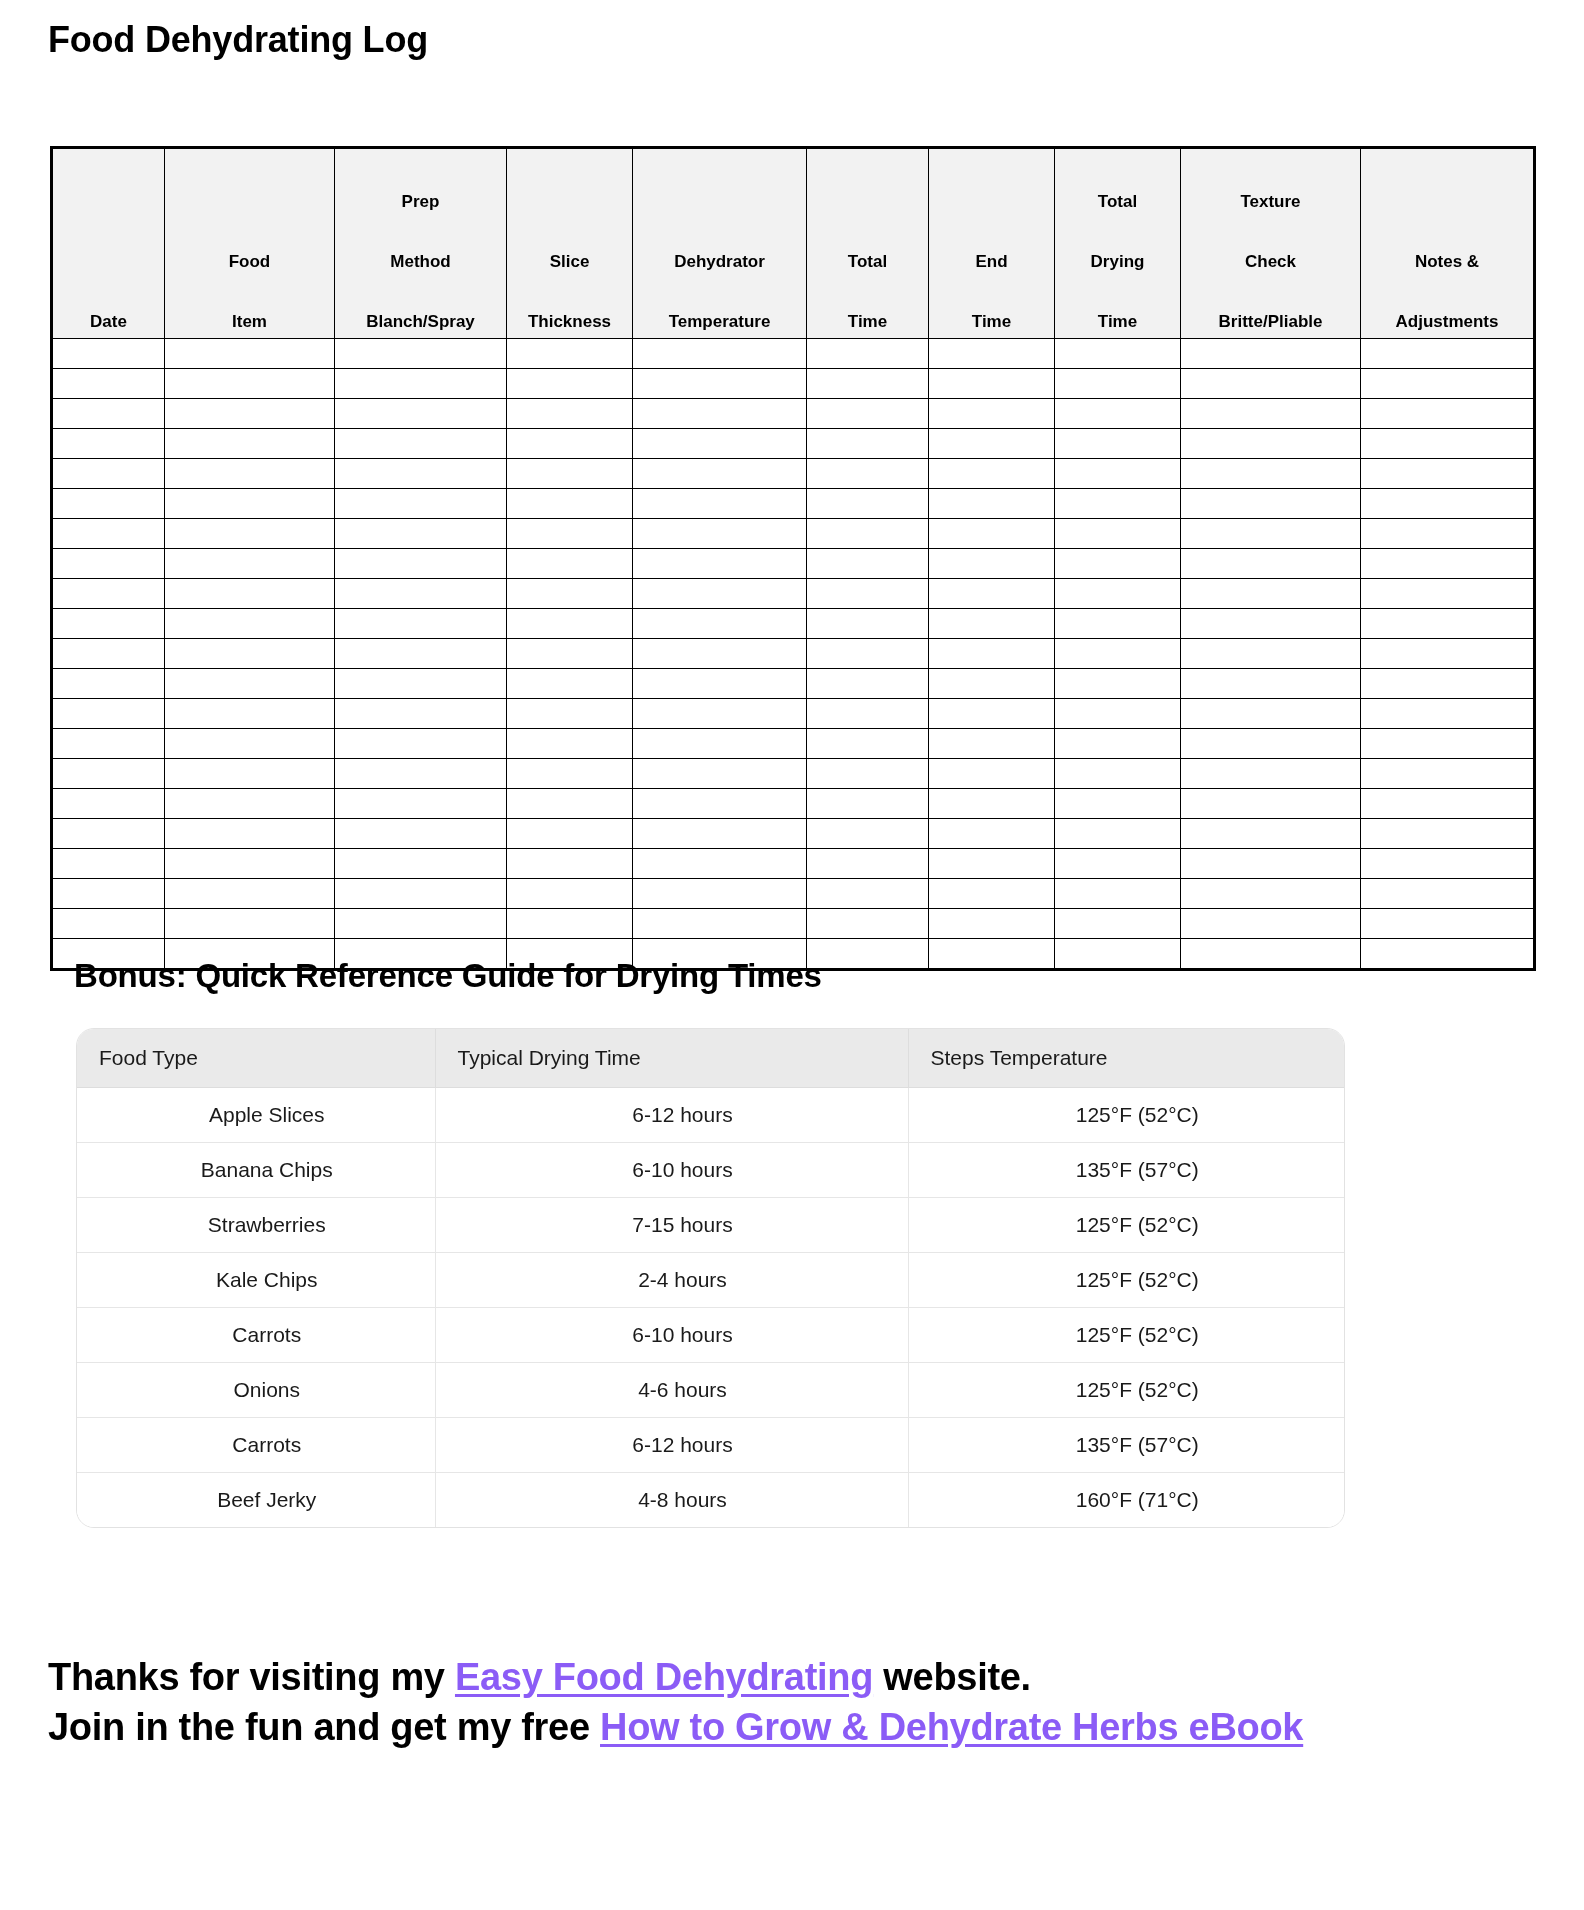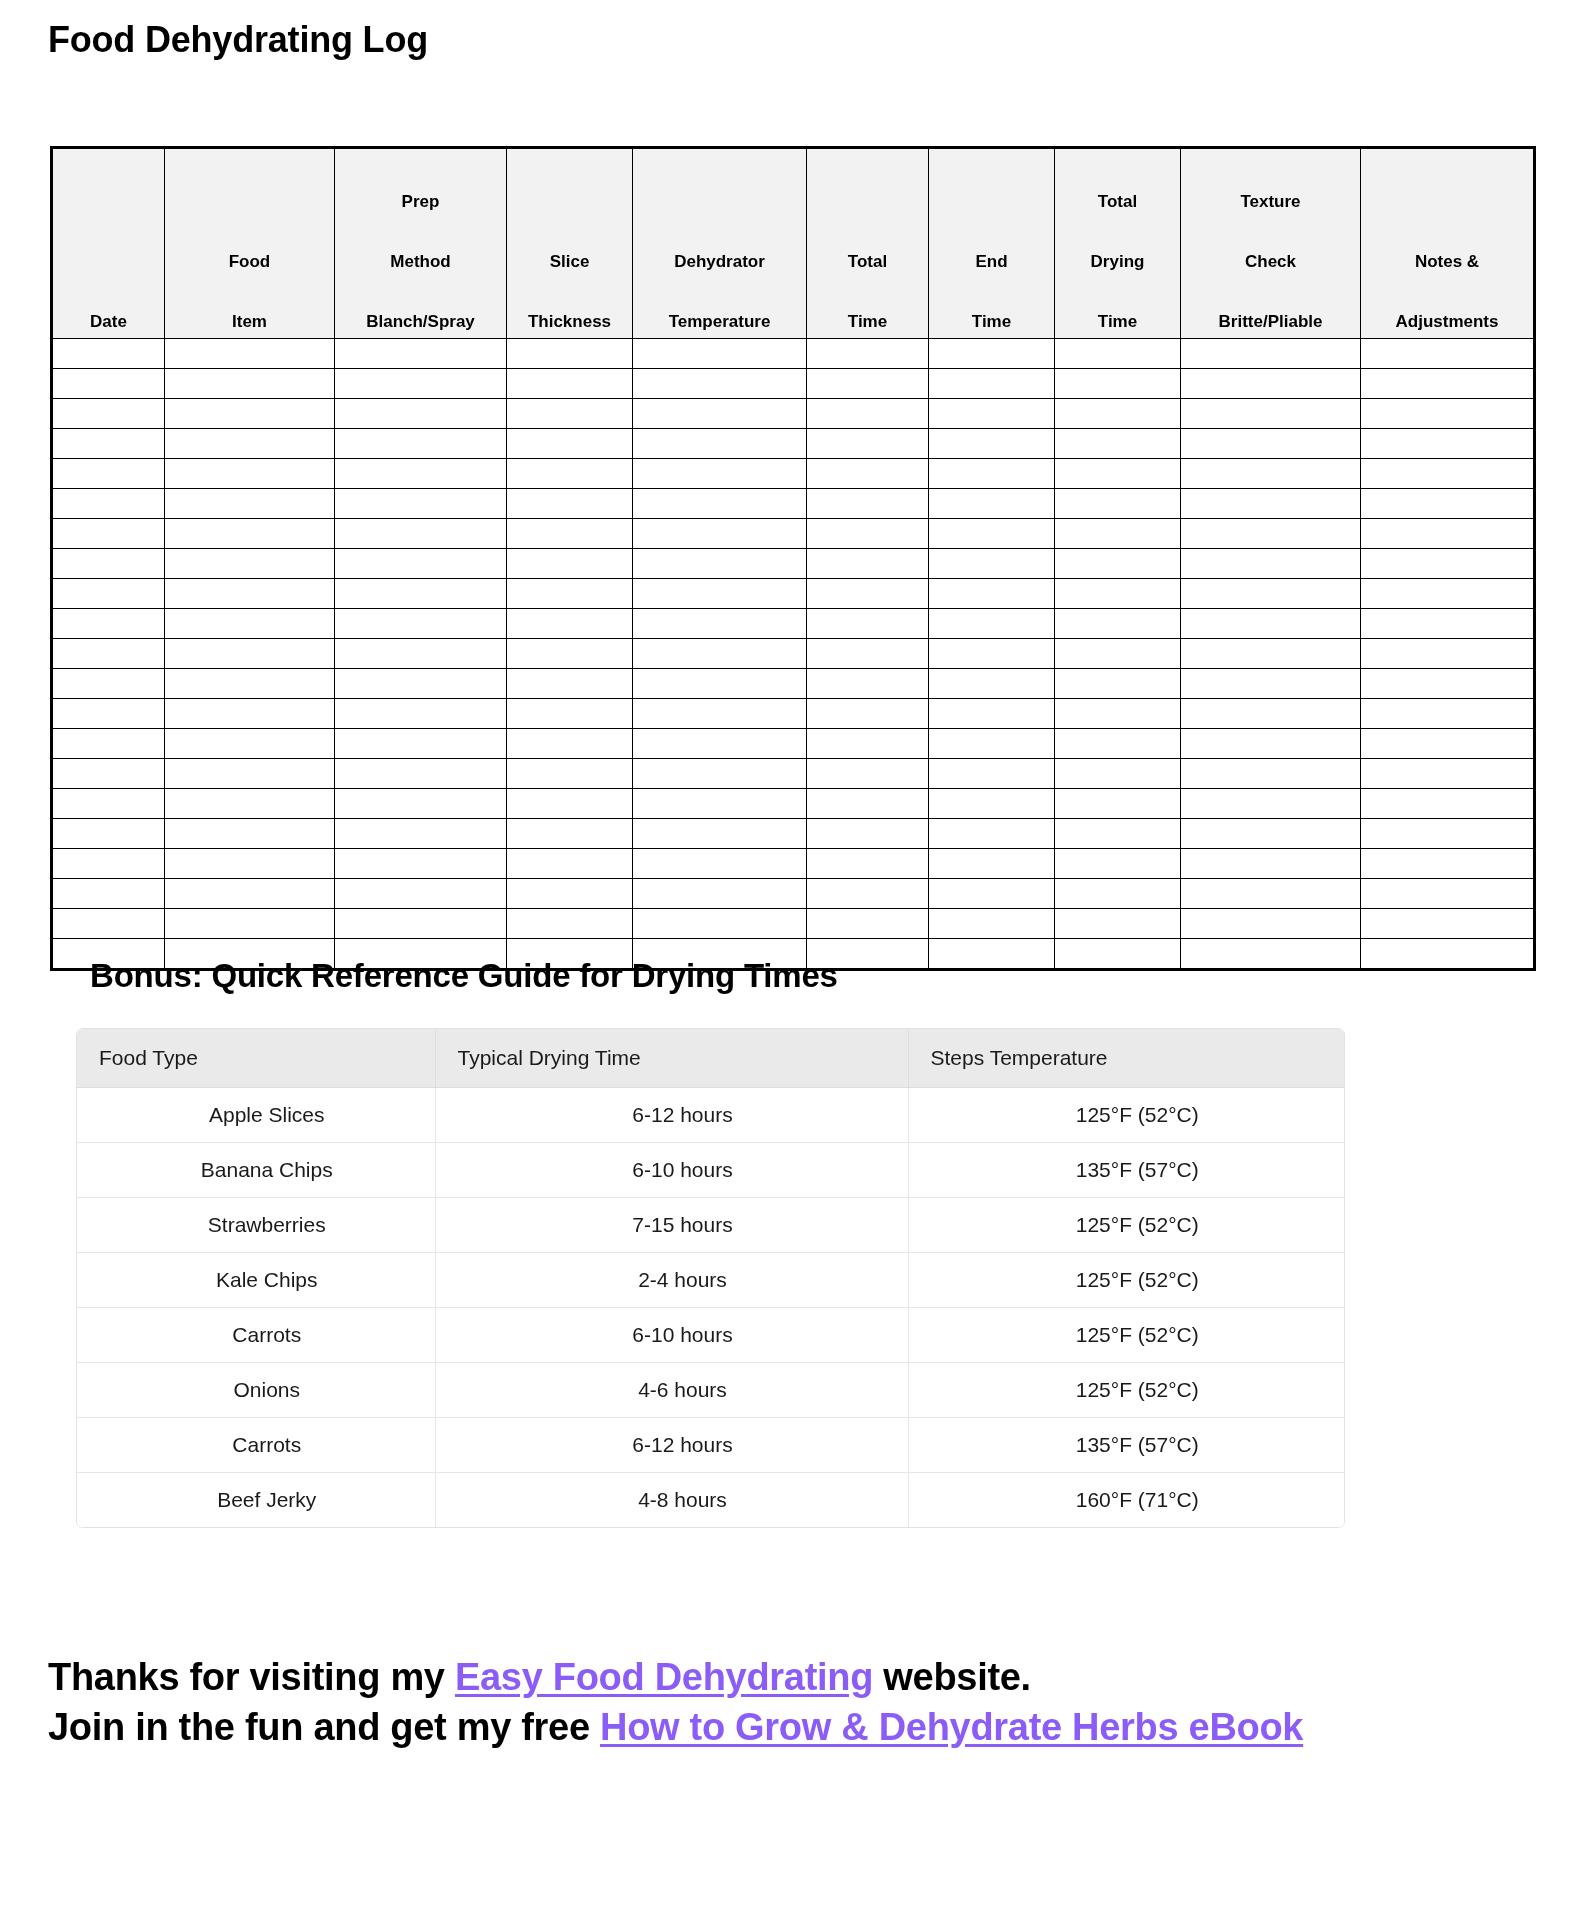--- a/index.html
+++ b/index.html
@@ -78,31 +78,30 @@
   
   .bonus-heading {
     position: absolute;
     left: 74px;
     top: 958px;
     font-size: 33px;
     font-weight: bold;
     letter-spacing: -0.2px;
     line-height: 1.1;
     white-space: nowrap;
-    margin-left: 16px;
   }
 
   
   .ref-wrap {
     position: absolute;
     left: 76px;
     top: 1028px;
     width: 1267px;
     border: 1px solid #e2e2e2;
-    border-radius: 7px;
+    border-radius: 18px;
     overflow: hidden;
     background: #ffffff;
   }
   table.ref {
     border-collapse: collapse;
     table-layout: fixed;
     width: 100%;
   }
   table.ref th {
     background: #eaeaea;

